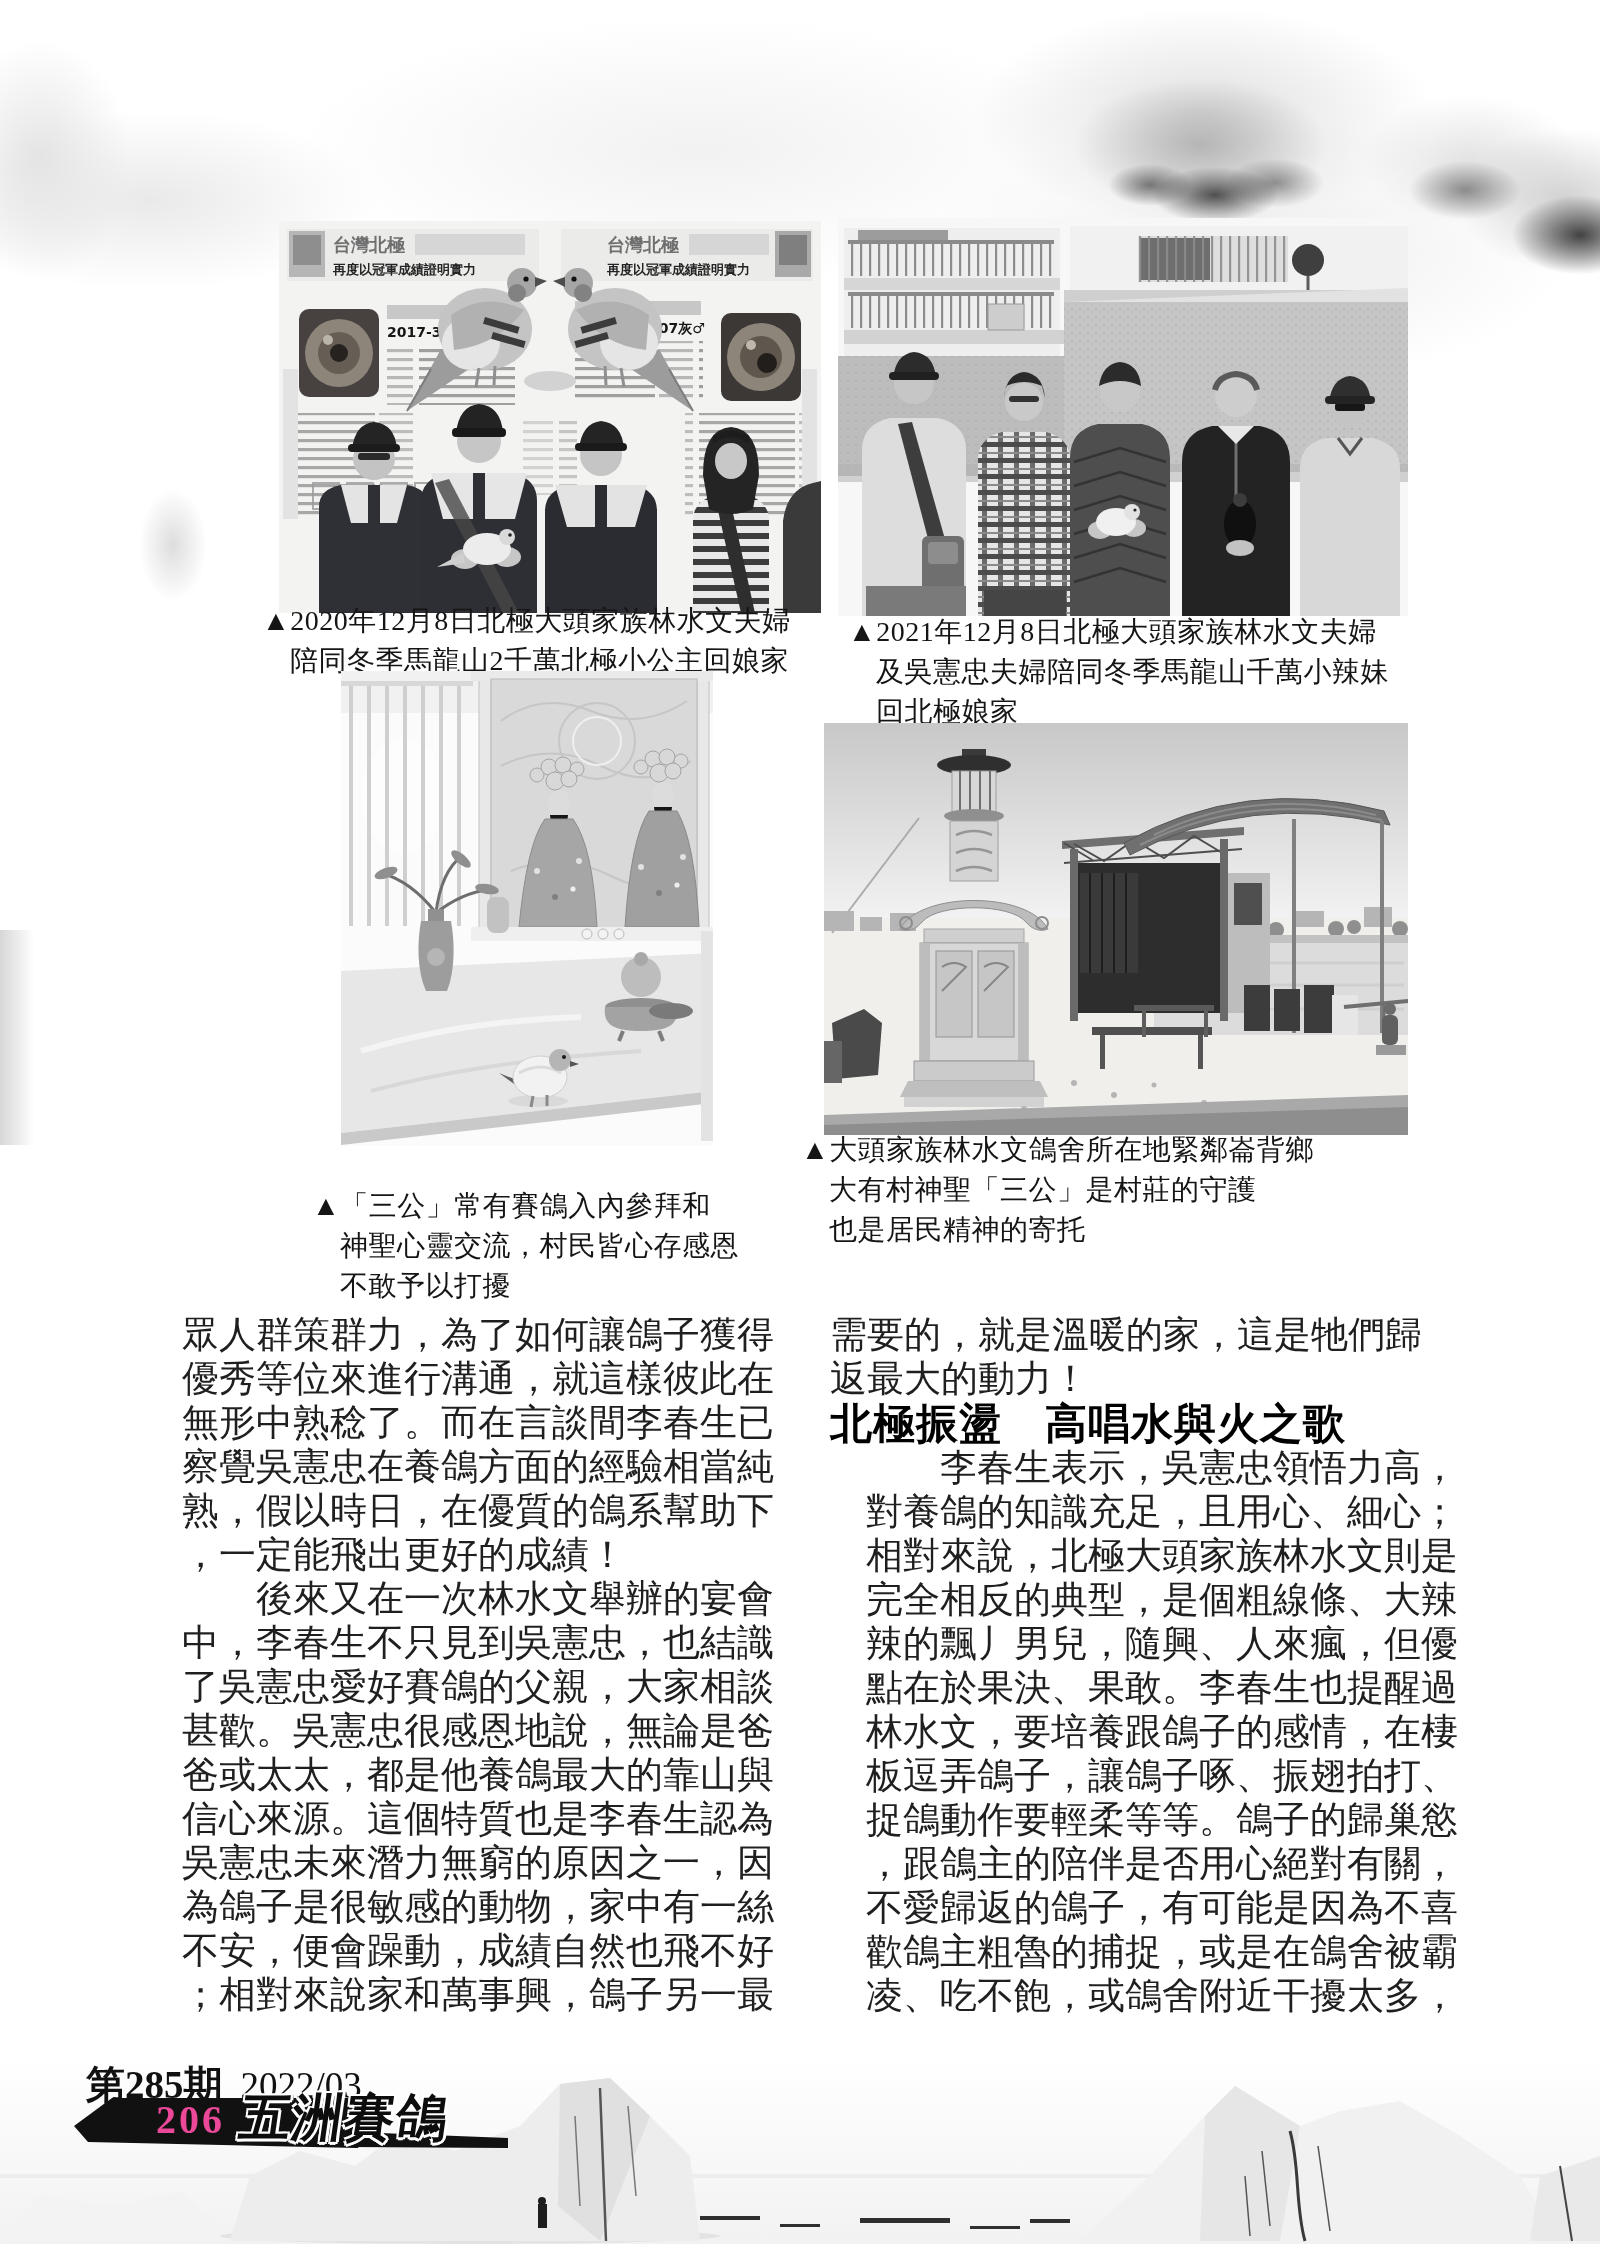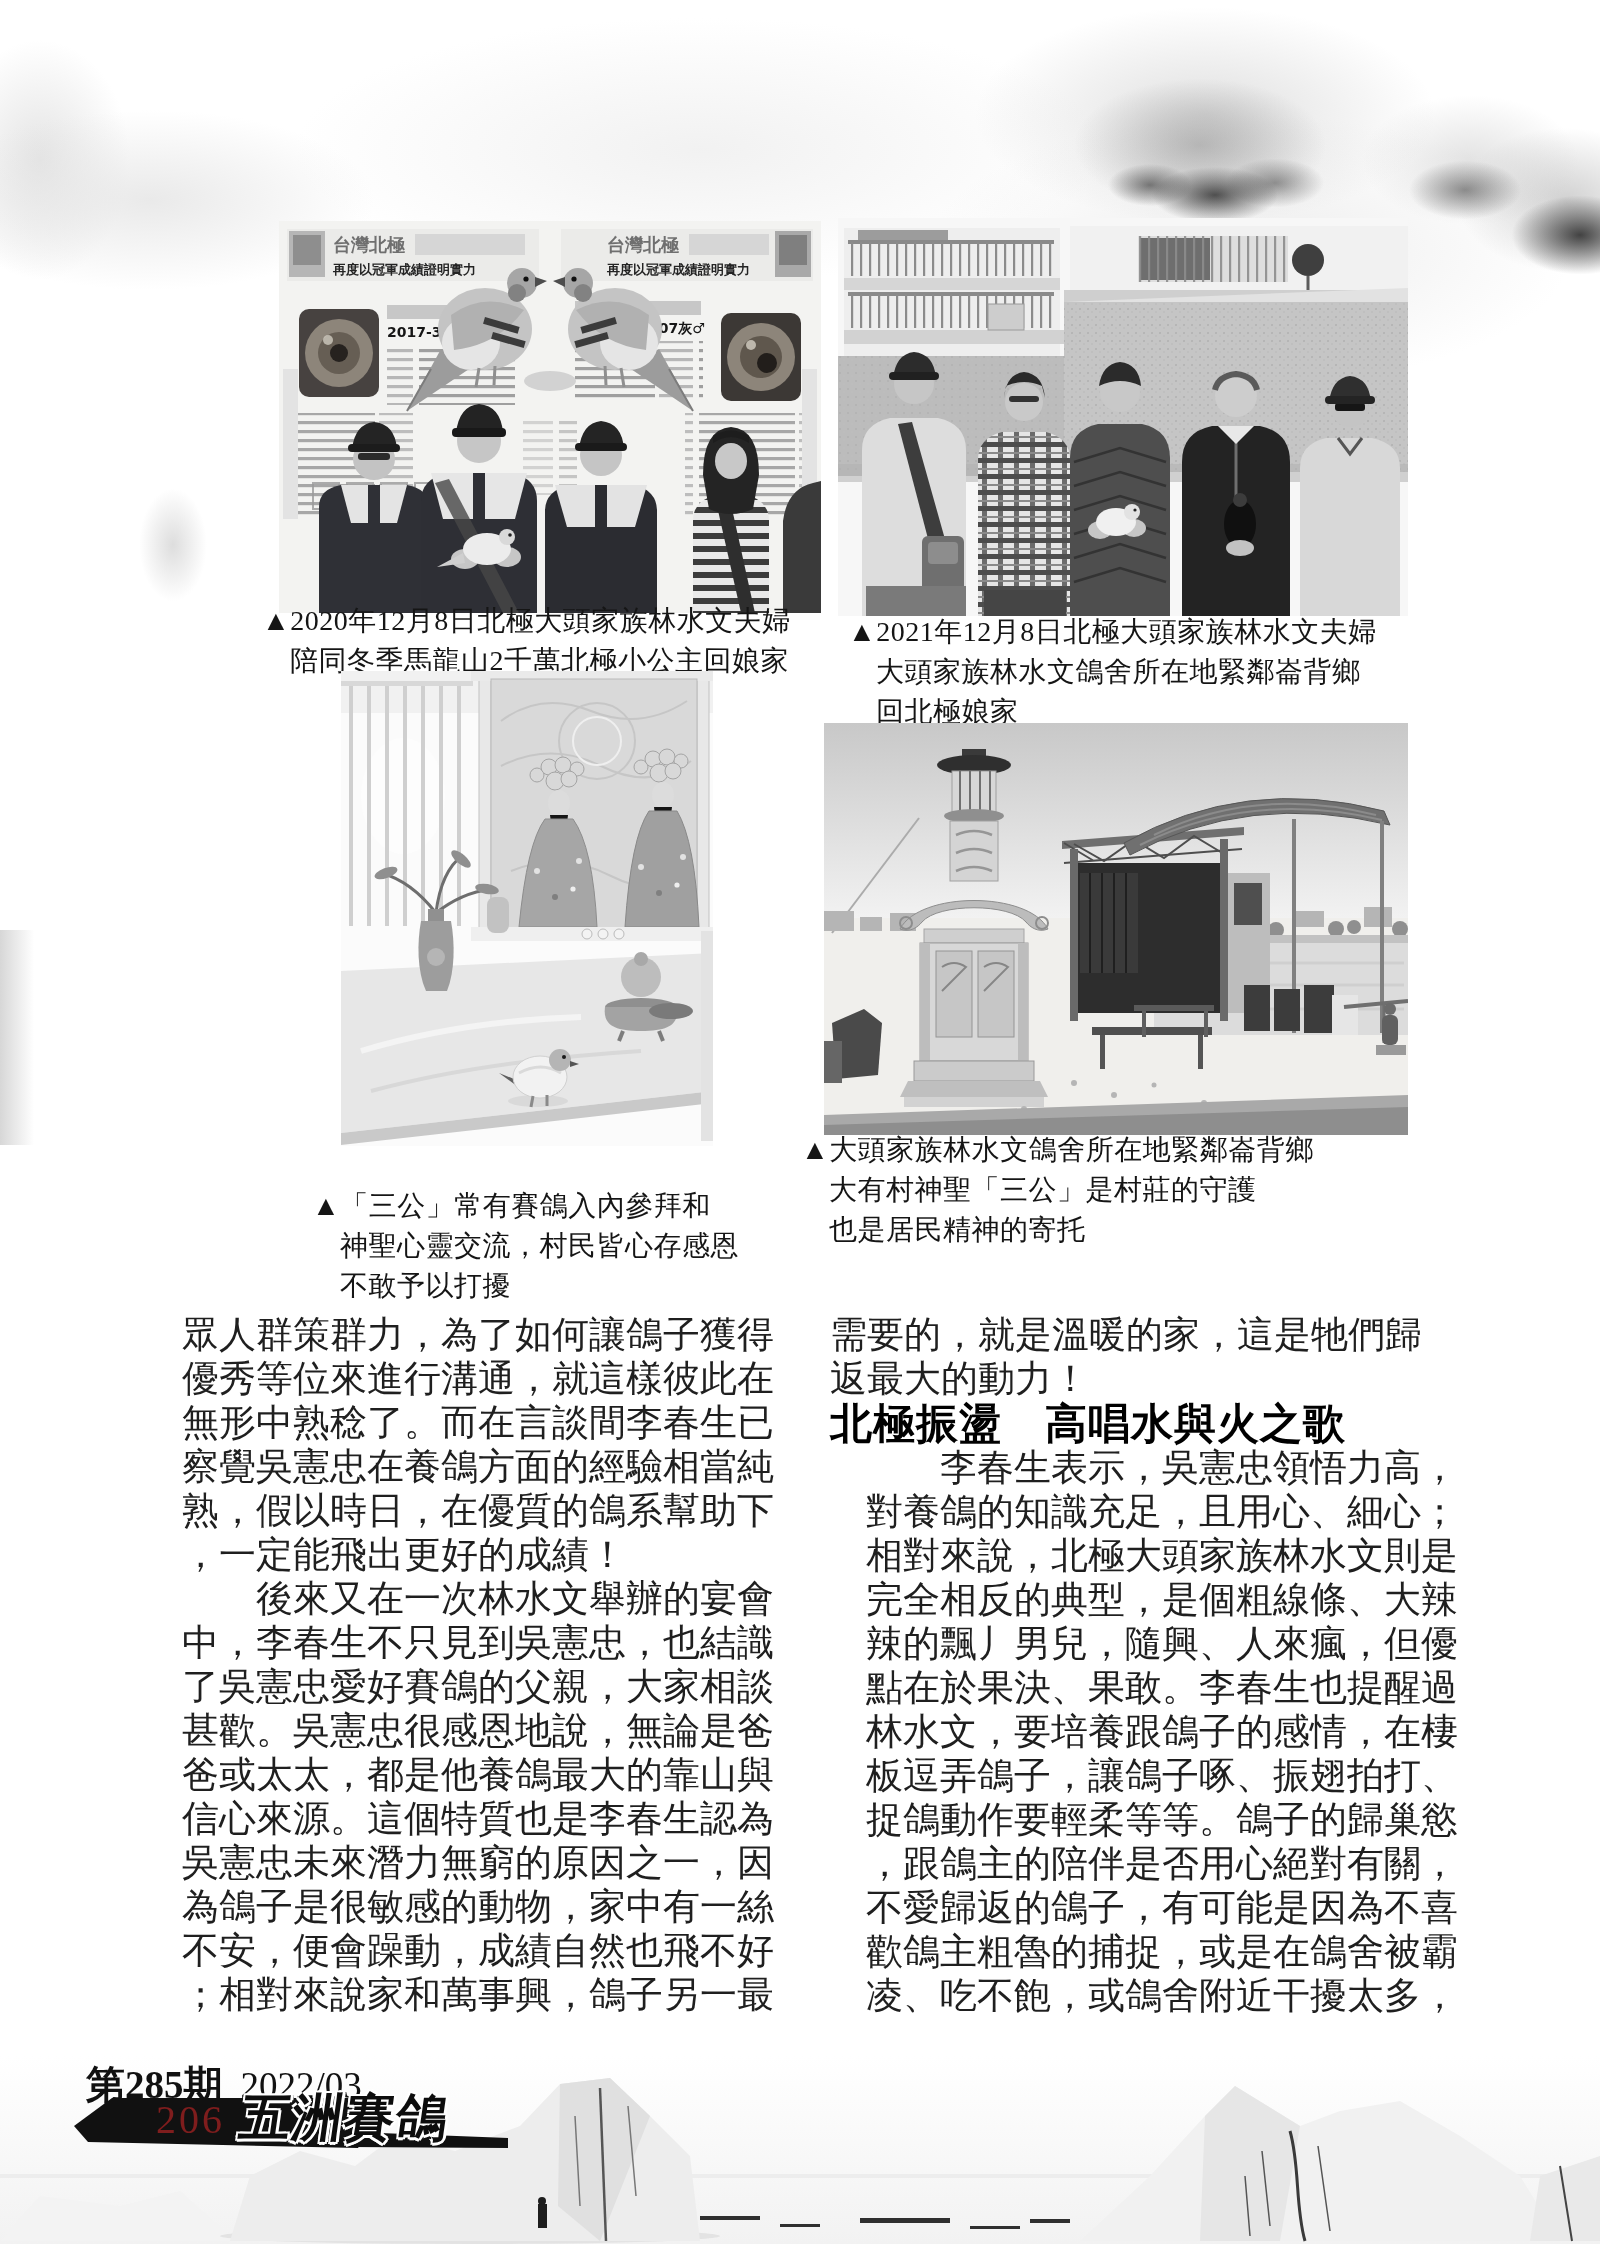--- a/index.html
+++ b/index.html
@@ -33,22 +33,22 @@
   .bodycol{position:absolute;width:624px;font-size:37px;line-height:44px;color:#1f1f1f;
     white-space:pre-line;}
   .headline{position:absolute;width:624px;font-size:42px;line-height:44px;font-weight:700;
     color:#000;letter-spacing:1px;white-space:pre;}
   .footer-issue{position:absolute;left:86px;top:2058px;z-index:3;
     font-family:"Liberation Serif","DejaVu Serif",serif;color:#111;}
   .footer-issue .no{font-weight:700;font-size:39px;}
   .footer-issue .date{font-size:37px;margin-left:18px;font-weight:400;}
   .footer-banner{position:absolute;left:68px;top:2092px;width:440px;height:64px;z-index:3;}
   .footer-banner svg{position:absolute;left:0;top:0;}
-  .banner-num{position:absolute;left:88px;top:4px;color:#7f1d1d;z-index:2;
-    font-family:"Liberation Serif","DejaVu Serif",serif;font-weight:400;font-size:40px;letter-spacing:3px;}
+  .banner-num{position:absolute;left:88px;top:4px;color:#ec4899;z-index:2;
+    font-family:"Liberation Serif","DejaVu Serif",serif;font-weight:700;font-size:40px;letter-spacing:3px;}
   .mag-logo{position:absolute;left:172px;top:-8px;z-index:2;font-size:51px;font-weight:700;
     color:#0d0d0d;transform:skewX(-8deg);letter-spacing:1px;font-family:"DejaVu Sans",sans-serif;
     text-shadow:2px 2px 0 #fff,-2px -2px 0 #fff,2px -2px 0 #fff,-2px 2px 0 #fff,3px 0 0 #fff,0 3px 0 #fff;}
   .icebergs{position:absolute;left:0;top:2056px;z-index:1;}
 </style>
 </head>
 <body>
 
 <div class="page">
 
@@ -266,21 +266,21 @@
         <path d="M462,398 L462,250 Q462,226 488,220 L534,220 Q562,226 562,250 L562,398 Z" fill="#d8d8d8"></path>
         <path d="M500,220 L512,236 L524,220" stroke="#555" stroke-width="3" fill="none"></path>
         <circle cx="512" cy="190" r="19" fill="#c4c4c4"></circle>
         <rect x="497" y="185" width="30" height="8" rx="3" fill="#161616"></rect>
         <path d="M491,184 Q494,160 512,158 Q531,160 533,184 Q512,174 491,184 Z" fill="#2f2f2f"></path>
         <rect x="487" y="178" width="50" height="8" rx="4" fill="#242424"></rect>
       </g>
     </svg>
   </figure>
   <div class="caption" style="left:848px;top:612px;width:560px;">▲2021年12月8日北極大頭家族林水文夫婦
-大頭家族林水文鴿舍所在地緊鄰崙背鄉
+及吳憲忠夫婦陪同冬季馬龍山千萬小辣妹
 回北極娘家</div>
 
   <figure style="left:330px;top:660px;">
     <svg viewBox="0 0 372 475" width="372" height="475">
       <rect width="372" height="475" fill="#fbfbfb"></rect>
       <rect x="0" y="0" width="372" height="42" fill="#f1f1f1"></rect>
 
       <ellipse cx="62" cy="125" rx="42" ry="58" fill="#fdfdfd"></ellipse>
       <g fill="#cfcfcf">
         <rect x="8" y="10" width="4" height="245"></rect>

